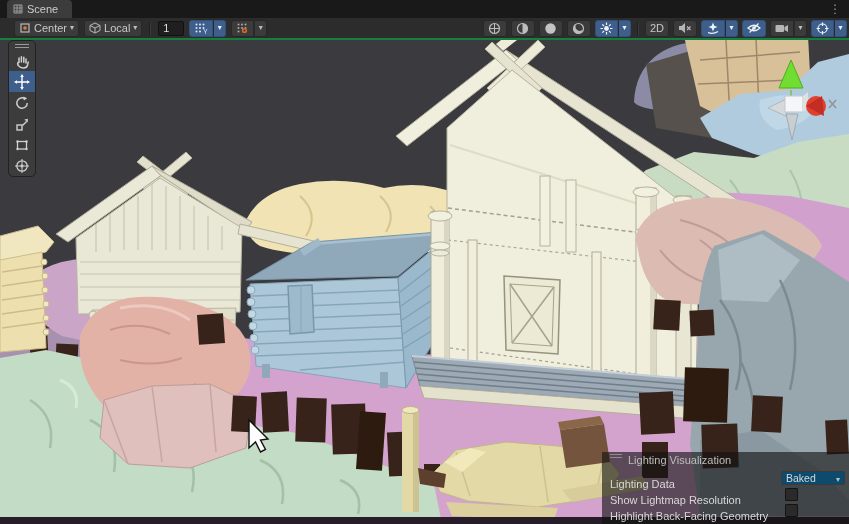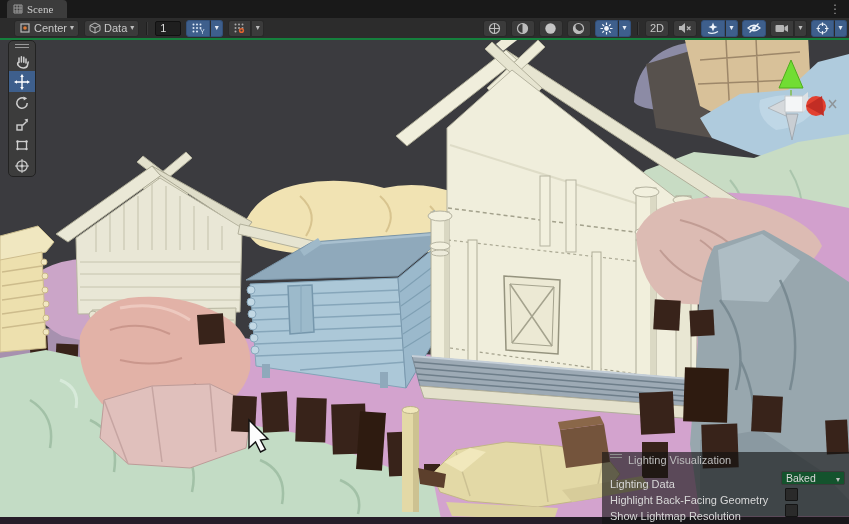--- a/index.html
+++ b/index.html
@@ -1,19 +1,19 @@
 <!DOCTYPE html>
 <html><head>
 <meta charset="utf-8">
 <style>
   html,body{margin:0;padding:0;background:#111;}
   body{width:849px;height:524px;position:relative;overflow:hidden;
        font-family:"Liberation Sans",sans-serif;-webkit-font-smoothing:antialiased;}
   
-  .tabbar{position:absolute;left:0;top:0;width:849px;height:24px;background:#191919;z-index:30;font-family:Liberation Serif, serif;}
+  .tabbar{position:absolute;left:0;top:0;width:849px;height:24px;background:#191919;z-index:30;}
   .tab{position:absolute;left:7px;top:0;height:18px;background:#3c3c3c;border-radius:4px 4px 0 0;
        display:flex;align-items:center;gap:4px;padding:0 14px 0 6px;color:#cccccc;font-size:11px;}
   .tab svg{display:block}
   .overflow{position:absolute;right:8px;top:1px;color:#9a9a9a;font-size:12px;line-height:16px;
             width:12px;text-align:center;cursor:default;}
   
   .toolbar{position:absolute;left:0;top:18px;width:849px;height:20px;background:#2c2c2c;
            border-bottom:2px solid #15803d;z-index:30;font-size:11px;color:#c8c8c8;}
   .tgroup{position:absolute;top:1px;height:18px;display:flex;align-items:center;gap:5px;}
   .tgroup.left{left:14px;}
@@ -43,21 +43,21 @@
   .toolbtn.sel{background:#3e5f8c;}
   
   .lvpanel{position:absolute;left:602px;top:452px;width:247px;height:72px;
            background:rgba(18,18,18,.62);z-index:20;color:#d8d8d8;font-size:11px;}
   .lvhead{height:16px;display:flex;align-items:flex-start;gap:6px;padding:2px 6px 0 8px;color:#bdbdbd;}
   .lvhandle{display:flex;flex-direction:column;gap:2px;}
   .lvhandle i{display:block;width:12px;height:1px;background:#8d8d8d;}
   .lvrow{height:16px;display:flex;align-items:center;padding:0 4px 0 8px;}
   .lvrow .rowlabel{flex:0 0 auto;margin-top:12px;}
   .lvspacer{flex:1;}
-  .dropdown{width:64px;height:14px;background:#14532d;border:1px solid #3a3a3a;border-radius:2px;
+  .dropdown{width:64px;height:14px;background:#0c4a6e;border:1px solid #3a3a3a;border-radius:2px;
             display:flex;align-items:flex-end;justify-content:space-between;padding:0 4px;
             color:#d8d8d8;font-size:10.5px;box-sizing:border-box;cursor:default;}
   .checkbox{width:11px;height:11px;background:#2a2a2a;border:1px solid #141414;border-radius:1px;
             margin-right:47px;cursor:default;}
   svg{display:block;}
 </style>
 </head>
 <body>
 
 <svg class="viewport" viewBox="0 0 849 524" width="849" height="524">
@@ -288,21 +288,21 @@
         <rect x="2" y="2" width="8" height="8" fill="none" stroke="#b9b9b9" stroke-width="1.2"></rect>
         <circle cx="6" cy="6" r="1.8" fill="#e07b39"></circle>
       </svg>
       <span class="lbl">Center</span>
       <span class="arrglyph">▾</span>
     </div>
     <div class="tbtn">
       <svg width="12" height="12" viewBox="0 0 12 12">
         <path d="M6,1 L11,3.5 L11,8.5 L6,11 L1,8.5 L1,3.5 Z M1,3.5 L6,6 L11,3.5 M6,6 V11" fill="none" stroke="#b9b9b9" stroke-width="1"></path>
       </svg>
-      <span class="lbl">Data</span>
+      <span class="lbl">Local</span>
       <span class="arrglyph">▾</span>
     </div>
     <div class="tsep"></div>
     <input class="snapfield" value="1" style="">
     <div class="seg">
       <div class="tbtn blue">
         <svg width="14" height="12" viewBox="0 0 14 12">
           <g fill="#dce8f6">
             <circle cx="2.5" cy="2.5" r="1"></circle>
               <circle cx="6" cy="2.5" r="1"></circle>
@@ -493,22 +493,22 @@
   </div>
   <div class="lvrow">
     <span class="rowlabel">Lighting Data</span>
     <span class="lvspacer"></span>
     <div class="dropdown">
       <span>Baked</span>
       <span class="arrglyph">▾</span>
     </div>
   </div>
   <div class="lvrow">
+    <span class="rowlabel">Show Lightmap Resolution</span>
+    <span class="lvspacer"></span>
+    <div class="checkbox"></div>
+  </div>
+  <div class="lvrow">
     <span class="rowlabel">Highlight Back-Facing Geometry</span>
     <span class="lvspacer"></span>
     <div class="checkbox"></div>
   </div>
-  <div class="lvrow">
-    <span class="rowlabel">Show Lightmap Resolution</span>
-    <span class="lvspacer"></span>
-    <div class="checkbox"></div>
-  </div>
 </div>
 
 </body></html>

